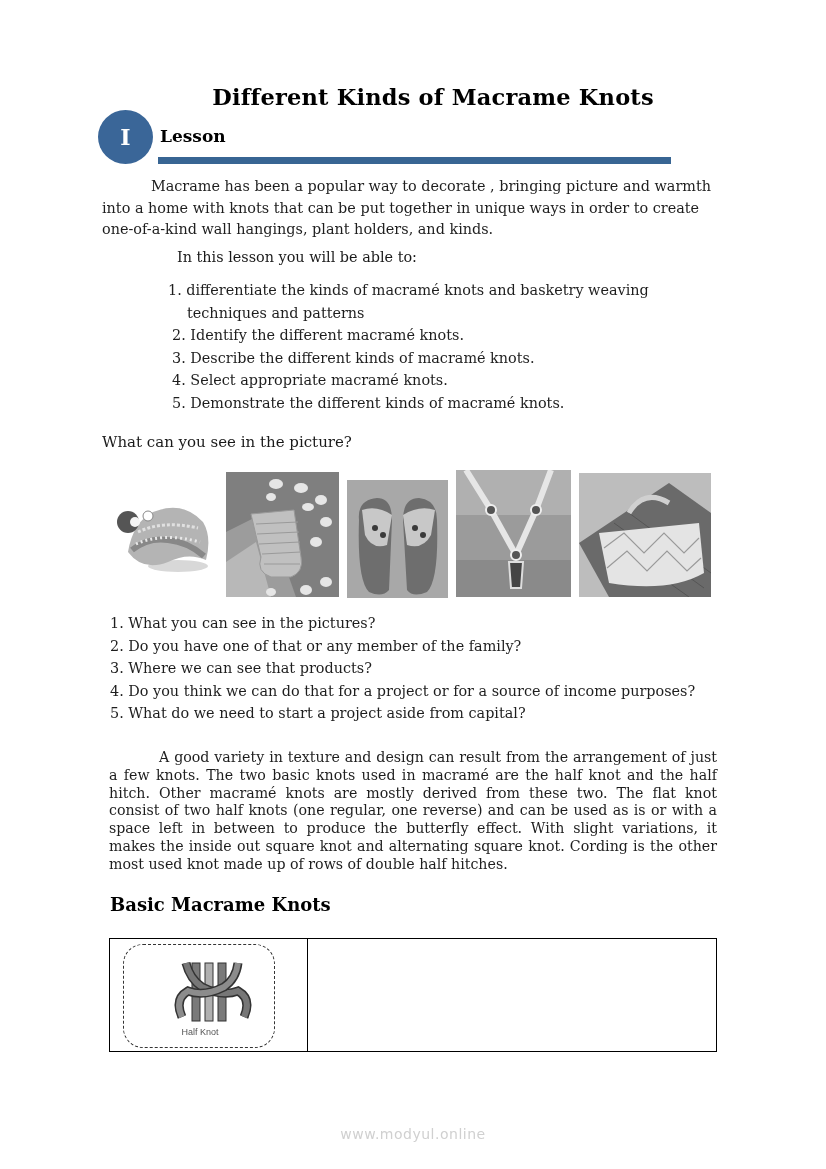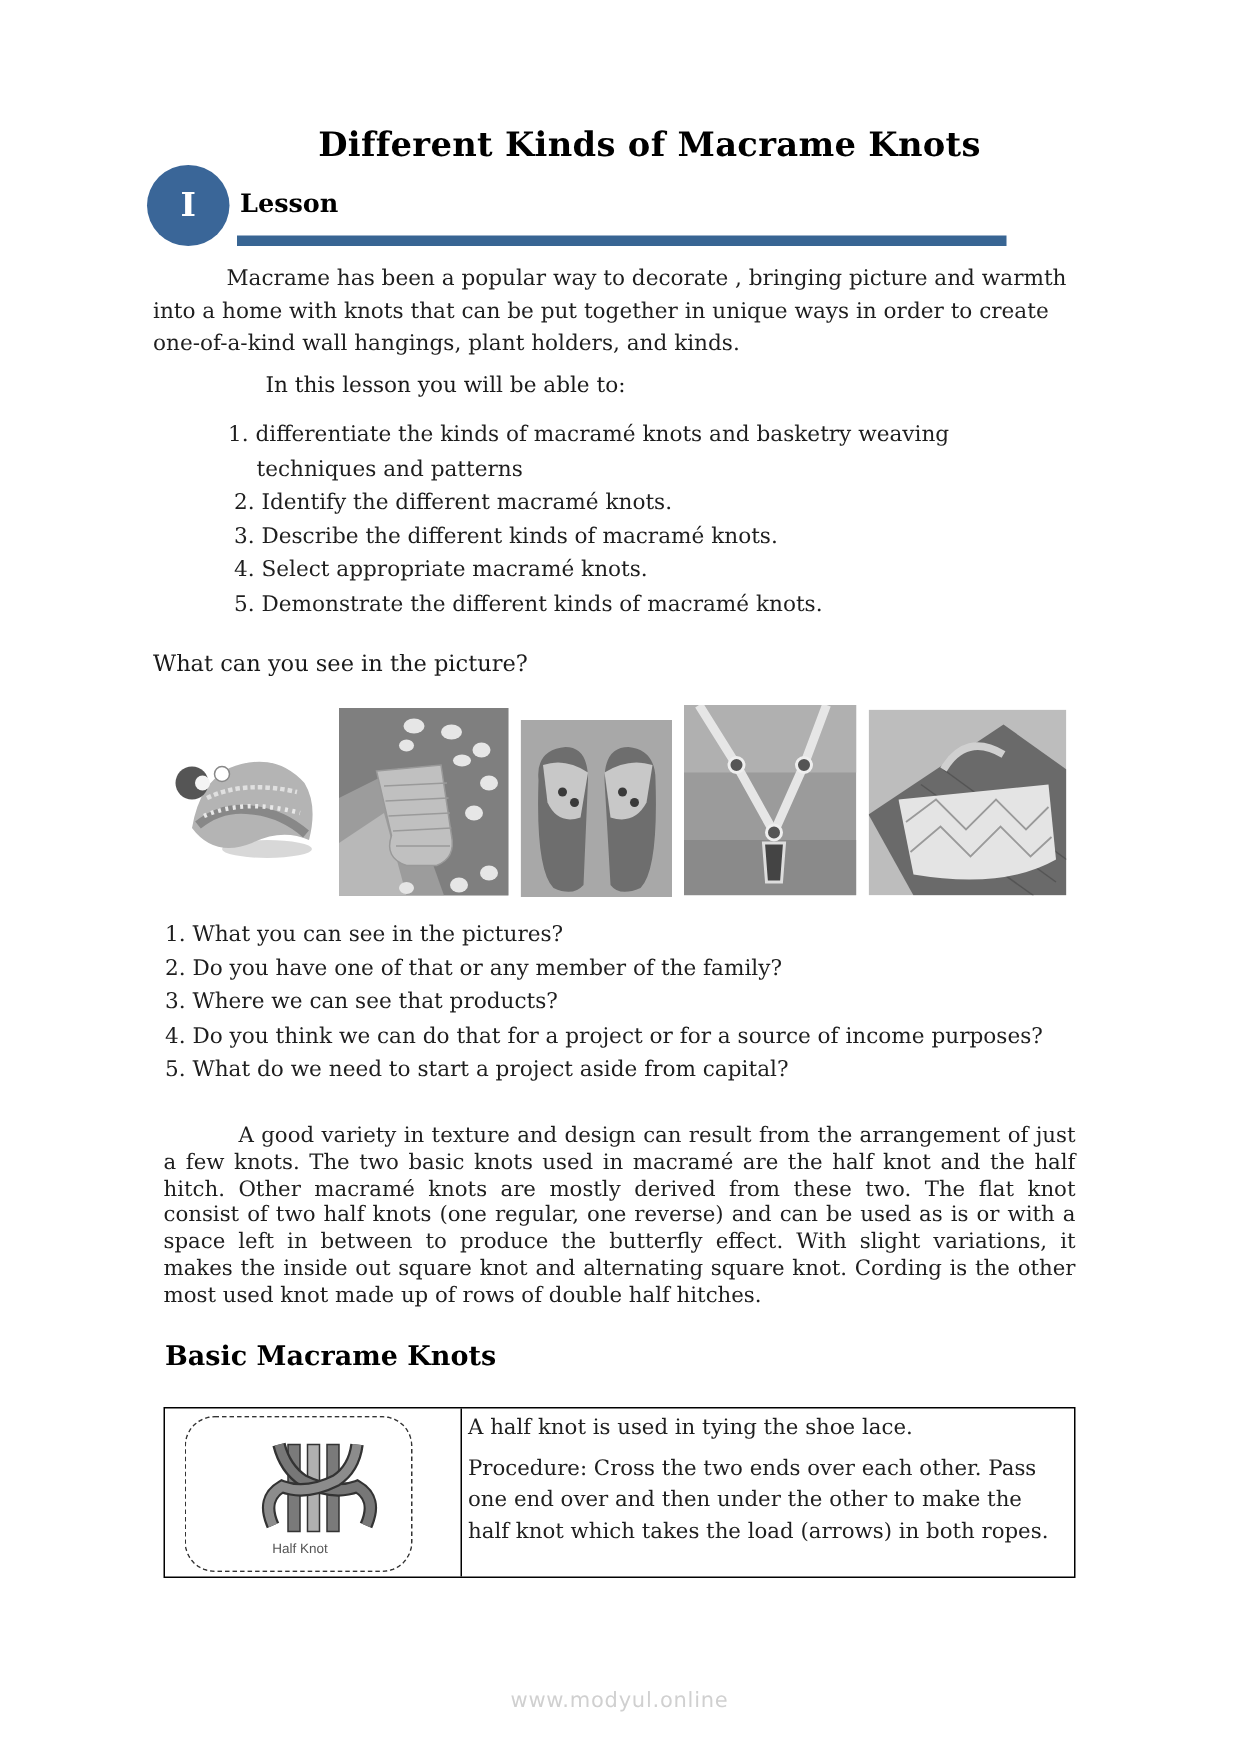--- a/index.html
+++ b/index.html
@@ -22,21 +22,21 @@
       font-weight: bold; font-size: 17px; color: #000;
     }
     #rule {
       left: 158px; top: 157px; width: 513px; height: 7px; background: #386593;
     }
     .para { font-size: 14.4px; line-height: 21.5px; color: #1e1e1e; }
     #intro { left: 102px; top: 176px; width: 630px; }
     #intro .l1 { padding-left: 49px; }
     #objectives-lead { left: 151px; top: 249px; font-size: 14.4px; margin-left: 26px; }
     #objectives { left: 152px; top: 279px; width: 510px; list-style: none; margin: 0; padding: 0; }
-    #objectives li { font-size: 14.4px; line-height: 22.6px; color: #1e1e1e; white-space: nowrap; }
+    #objectives li { font-size: 14.4px; line-height: 22.6px; color: #1e1e1e; white-space: nowrap; margin-left: 16px; }
     #objectives .cont { padding-left: 19px; }
     #objectives .ind { padding-left: 4px; }
     #picture-q { left: 102px; top: 433px; font-size: 15px; }
     .photo { position: absolute; overflow: hidden; }
     .photo svg { width: 100%; height: 100%; display: block; }
     #questions { left: 110px; top: 612px; list-style: none; margin: 0; padding: 0; }
     #questions li { font-family: "DejaVu Serif", serif; font-size: 14.4px; line-height: 22.6px; color: #1e1e1e; white-space: nowrap; }
     #body-para {
       left: 109px; top: 749px; width: 608px; text-align: justify;
       font-size: 14.2px; line-height: 17.8px; color: #1e1e1e;
@@ -202,21 +202,15 @@
         <rect x="33" y="2" width="8" height="58" fill="#b0b0b0" stroke="#333" stroke-width="1"></rect>
         <rect x="46" y="2" width="8" height="58" fill="#7a7a7a" stroke="#333" stroke-width="1"></rect>
         <path d="M14 2 Q18 18 30 26 Q50 36 66 30 Q80 38 72 56" stroke="#333" stroke-width="9" fill="none"></path>
         <path d="M14 2 Q18 18 30 26 Q50 36 66 30 Q80 38 72 56" stroke="#777" stroke-width="6" fill="none"></path>
         <path d="M66 2 Q64 18 52 26 Q32 36 16 30 Q2 38 10 56" stroke="#333" stroke-width="9" fill="none"></path>
         <path d="M66 2 Q64 18 52 26 Q32 36 16 30 Q2 38 10 56" stroke="#8c8c8c" stroke-width="6" fill="none"></path>
       </svg>
       <div id="knot-caption">Half Knot</div>
     </div>
   </div>
-  <div id="knot-cell-text">
-    <p class="first">A half knot is used in tying the shoe lace.</p>
-    <p>Procedure: Cross the two ends over each other. Pass</p>
-    <p>one end over and then under the other to make the</p>
-    <p>half knot which takes the load (arrows) in both ropes.</p>
-  </div>
 </div>
 
 <div id="footer" class="abs">www.modyul.online</div>
 
 </body></html>

